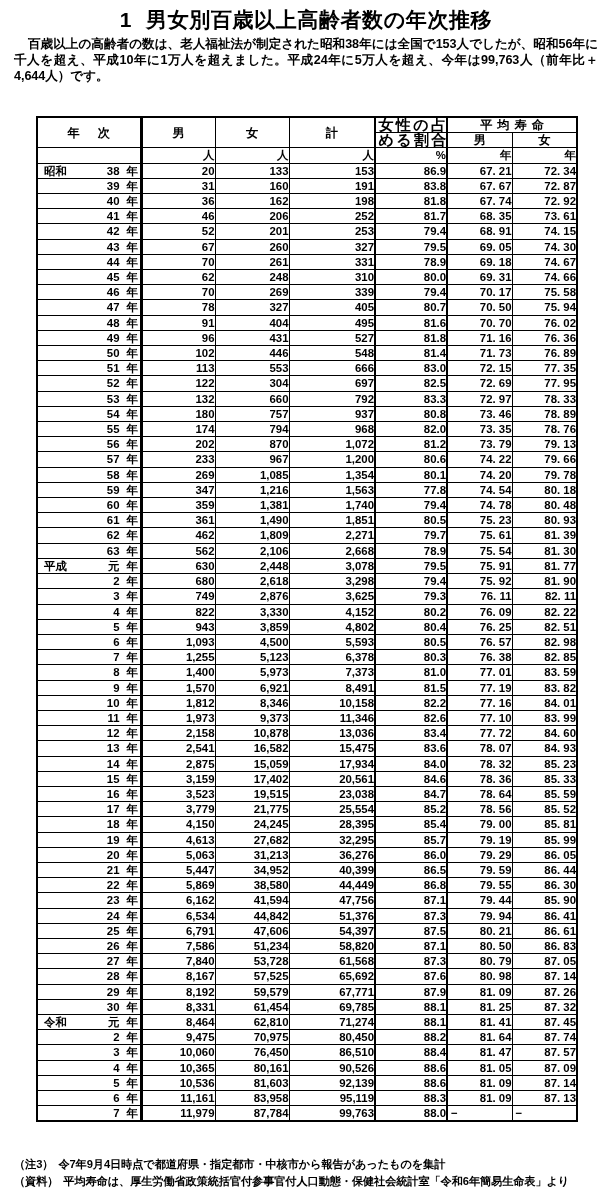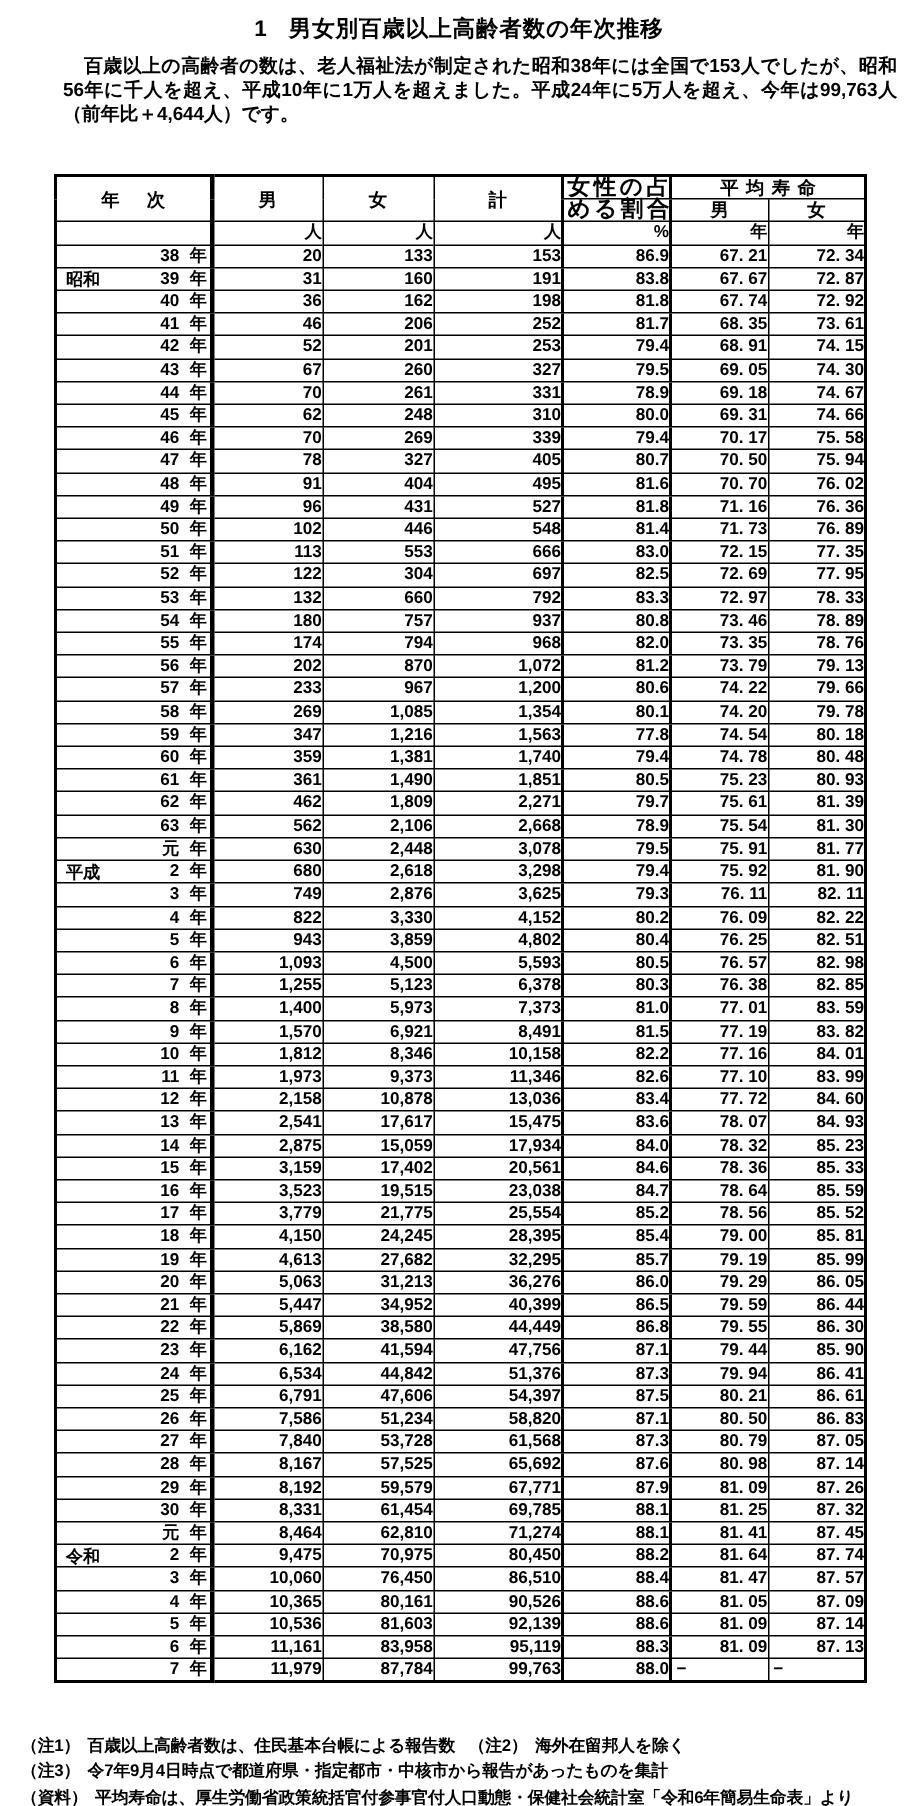--- a/index.html
+++ b/index.html
@@ -9,39 +9,39 @@
     font-family:"Liberation Sans","DejaVu Sans",sans-serif;
     color:#000000;
     -webkit-font-smoothing:none;
     overflow:hidden;
   }
   .page{position:relative;width:612px;height:1204px;}
 
   
   .title{
     text-align:center;
-    font-size:15px;
+    font-size:21px;
     font-weight:bold;
     letter-spacing:0.6px;
     margin:10px 0 0 0;
     line-height:20px;
   }
   .title .num{margin-right:14px;}
 
   
   .intro{
     margin:6px 14px 0 14px;
     font-size:12.6px;
     font-weight:bold;
     line-height:16.2px;
     text-align:justify;
     letter-spacing:-0.05px;
   }
   .intro p{margin:0;}
-  .intro p.indent{text-indent:14px;margin-left:28px;}
+  .intro p.indent{text-indent:14px;}
 
   
   .tablewrap{
     position:absolute;
     left:36px;top:106px;
     width:540px;
   }
   table.stat{
     border-collapse:collapse;
     table-layout:fixed;
@@ -130,21 +130,20 @@
   .yrow{
     display:flex;
     align-items:baseline;
     justify-content:flex-end;
     height:14.2px;
   }
   .era{
     position:absolute;
     left:6px;
     letter-spacing:0px;
-    margin-top:16px;
   }
   .yn{
     min-width:22px;
     text-align:right;
     display:inline-block;
   }
   .ylabel{
     display:inline-block;
     margin-left:7px;
     width:13px;
@@ -752,21 +751,21 @@
             <td class="life">84. 60</td>
           </tr>
           <tr>
             <td class="yearcell">
               <div class="yrow">
                 <span class="yn">13</span>
                 <span class="ylabel">年</span>
               </div>
             </td>
             <td class="num sep-left">2,541</td>
-            <td class="num">17,617</td>
+            <td class="num">16,582</td>
             <td class="num">15,475</td>
             <td class="num sep-ratio-l sep-ratio-r">83.6</td>
             <td class="life">78. 07</td>
             <td class="life">84. 93</td>
           </tr>
           <tr>
             <td class="yearcell">
               <div class="yrow">
                 <span class="yn">14</span>
                 <span class="ylabel">年</span>
@@ -1100,23 +1099,20 @@
             <td class="num">99,763</td>
             <td class="num sep-ratio-l sep-ratio-r">88.0</td>
             <td class="life dash">−</td>
             <td class="life dash">−</td>
           </tr>
         </tbody>
     </table>
   </div>
 
   <div class="notes">
-    <div>
-      <span class="lbl">（注1）</span><span>百歳以上高齢者数は、住民基本台帳による報告数</span><span class="gap"></span><span class="lbl">（注2）</span><span>海外在留邦人を除く</span>
-    </div>
     <div>
       <span class="lbl">（注3）</span><span>令7年9月4日時点で都道府県・指定都市・中核市から報告があったものを集計</span>
     </div>
     <div>
       <span class="lbl">（資料）</span><span>平均寿命は、厚生労働省政策統括官付参事官付人口動態・保健社会統計室「令和6年簡易生命表」より</span>
     </div>
   </div>
 
 </div>
 

